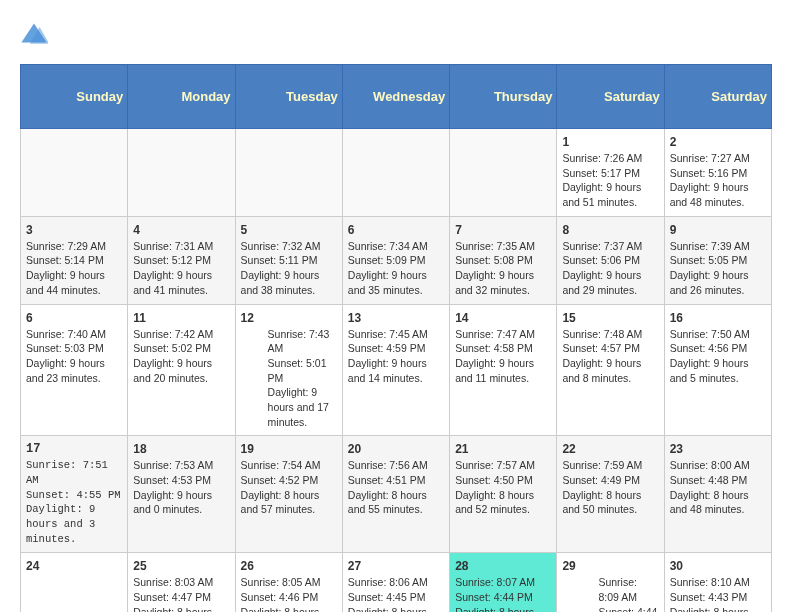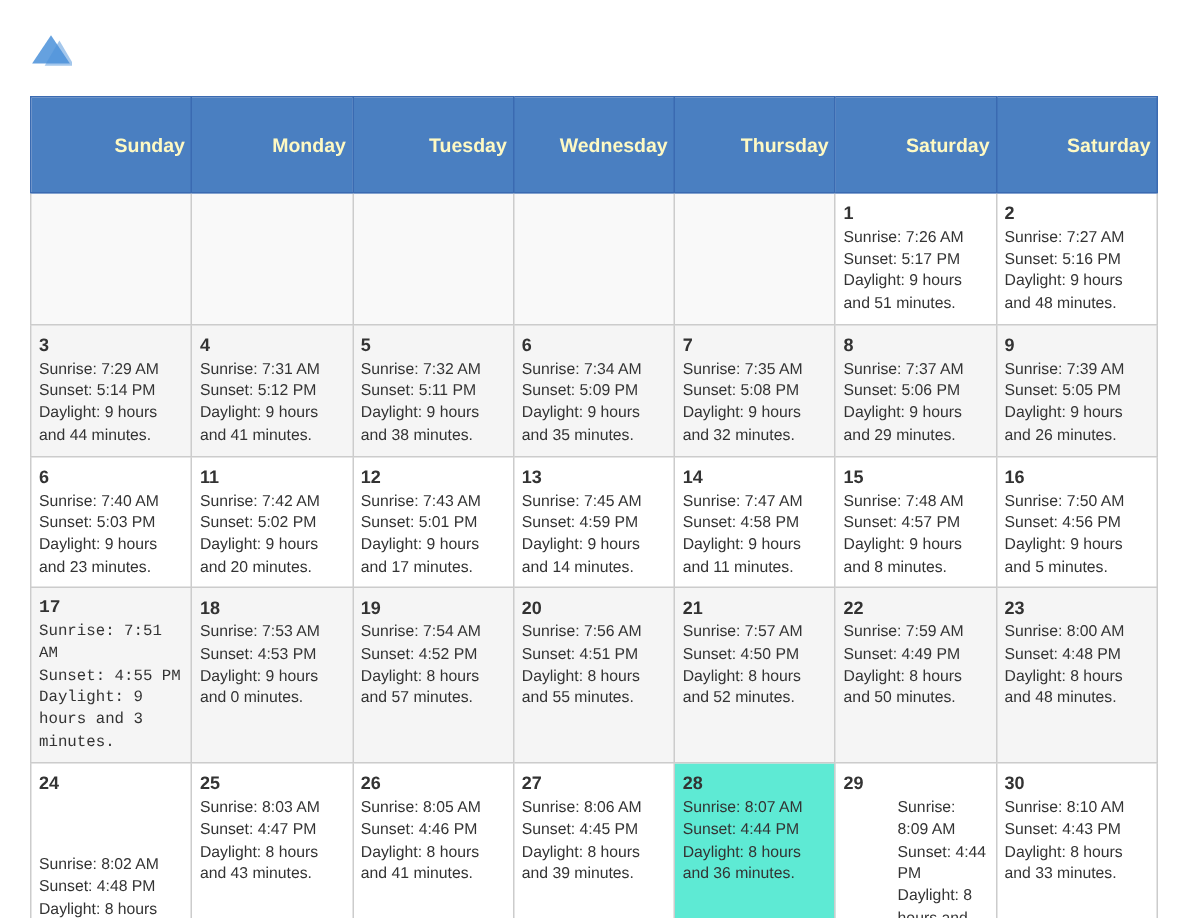--- a/index.html
+++ b/index.html
@@ -194,21 +194,21 @@
 Daylight: 9 hours and 23 minutes.</div>
         </td>
         <td style="background: rgb(255, 255, 255);">
           <div class="day-number">11</div>
           <div class="day-info" style="white-space: pre-line;">Sunrise: 7:42 AM
 Sunset: 5:02 PM
 Daylight: 9 hours and 20 minutes.</div>
         </td>
         <td style="background: rgb(255, 255, 255);">
           <div class="day-number">12</div>
-          <div class="day-info" style="white-space: pre-line;">Sunrise: 7:43 AM
+          <div class="day-info" style="white-space: pre-line; margin-left: 27px;">Sunrise: 7:43 AM
 Sunset: 5:01 PM
 Daylight: 9 hours and 17 minutes.</div>
         </td>
         <td style="background: rgb(255, 255, 255);">
           <div class="day-number">13</div>
           <div class="day-info" style="white-space: pre-line;">Sunrise: 7:45 AM
 Sunset: 4:59 PM
 Daylight: 9 hours and 14 minutes.</div>
         </td>
         <td style="background: rgb(255, 255, 255);">

